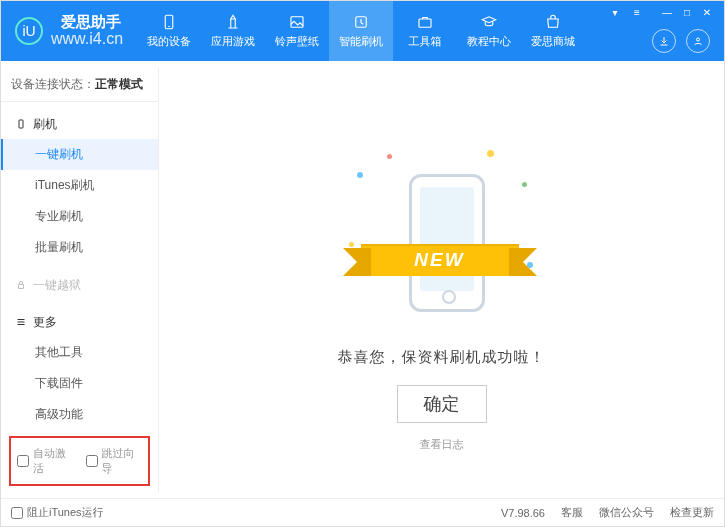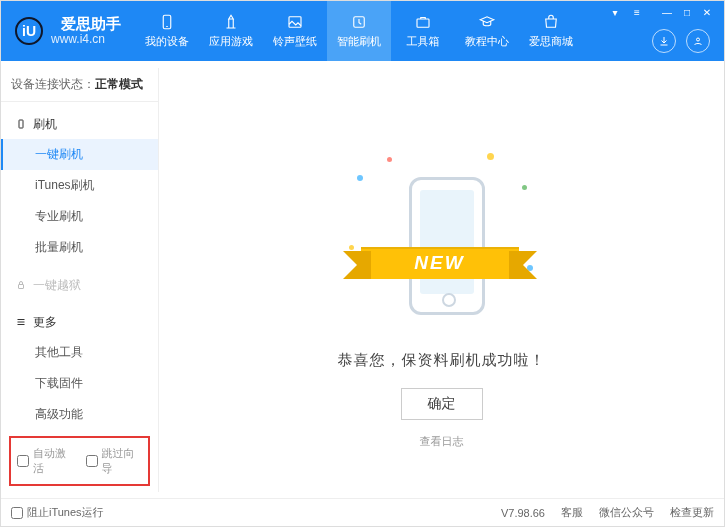--- a/index.html
+++ b/index.html
@@ -2,24 +2,24 @@
 <html><head>
 <meta charset="utf-8">
 <style>
 * { margin: 0; padding: 0; box-sizing: border-box; }
 body { font-family: "Microsoft YaHei", sans-serif; font-size: 12px; color: #333; background: #fff; }
 .app { width: 725px; height: 527px; border: 1px solid #ddd; display: flex; flex-direction: column; }
 
 
 .header { background: #1e88f5; color: #fff; height: 60px; display: flex; align-items: stretch; }
 .brand { display: flex; align-items: center; padding: 0 14px; gap: 8px; }
-.brand-logo { width: 28px; height: 28px; border: 2px solid #0f172a; border-radius: 50%; display: flex; align-items: center; justify-content: center; font-weight: bold; font-size: 14px; }
+.brand-logo { width: 28px; height: 28px; border: 2px solid #5eead4; border-radius: 50%; display: flex; align-items: center; justify-content: center; font-weight: normal; font-size: 14px; }
 .brand-text { display: flex; flex-direction: column; line-height: 1.1; }
 .brand-title { font-size: 15px; font-weight: bold; margin-left: 10px; }
-.brand-sub { font-size: 12px; opacity: .85; }
+.brand-sub { font-size: 16px; opacity: .85; }
 .nav { display: flex; flex: 1; }
 .nav-item { width: 64px; display: flex; flex-direction: column; align-items: center; justify-content: center; gap: 3px; cursor: pointer; font-size: 11px; }
 .nav-item.active { background: #4aa3f7; }
 .nav-icon { width: 20px; height: 18px; display: flex; align-items: center; justify-content: center; }
 .nav-icon svg { width: 18px; height: 18px; fill: none; stroke: #fff; stroke-width: 1.5; }
 .header-right { display: flex; align-items: flex-start; padding: 4px 8px 0 0; gap: 4px; }
 .win-ctrl { display: flex; gap: 2px; margin-left: 8px; }
 .win-btn { width: 18px; height: 14px; display: flex; align-items: center; justify-content: center; cursor: pointer; font-size: 10px; }
 .hdr-circ { position: absolute; right: 14px; top: 28px; display: flex; gap: 10px; }
 .circ-btn { width: 24px; height: 24px; border: 1.5px solid rgba(255,255,255,.7); border-radius: 50%; display: flex; align-items: center; justify-content: center; cursor: pointer; }
@@ -48,21 +48,21 @@
 .confetti { position: absolute; border-radius: 50%; }
 .phone { position: absolute; left: 72px; top: 32px; width: 76px; height: 138px; background: #fff; border: 3px solid #cdd7e1; border-radius: 12px; }
 .phone:before { content: ""; position: absolute; left: 8px; right: 8px; top: 10px; bottom: 18px; background: #e9f4fb; border-radius: 3px; }
 .phone:after { content: ""; position: absolute; left: 50%; bottom: 5px; width: 10px; height: 10px; margin-left: -5px; border: 2px solid #cdd7e1; border-radius: 50%; }
 .ribbon-wrap { position: absolute; left: 10px; right: 10px; top: 96px; height: 44px; }
 .ribbon { position: absolute; left: 14px; right: 18px; top: 6px; height: 32px; background: #ffc107; display: flex; align-items: center; justify-content: center; color: #fff; font-weight: 900; font-size: 19px; letter-spacing: 2px; font-style: italic; box-shadow: 0 2px 0 rgba(0,0,0,.08) inset; }
 .ribbon:before, .ribbon:after { content: ""; position: absolute; top: 4px; width: 0; height: 0; border: 14px solid #e6a800; }
 .ribbon:before { left: -18px; border-left-color: transparent; }
 .ribbon:after { right: -18px; border-right-color: transparent; }
 .success-text { margin-top: 16px; font-size: 15px; color: #444; letter-spacing: 1px; }
-.ok-btn { margin-top: 18px; border: 1px solid #ccc; background: #fff; padding: 6px 26px; font-size: 14px; color: #444; cursor: pointer; }
+.ok-btn { margin-top: 18px; border: 1px solid #ccc; background: #fff; padding: 6px 26px; font-size: 18px; color: #444; cursor: pointer; }
 .log-link { margin-top: 14px; font-size: 11px; color: #999; cursor: pointer; }
 
 
 .footer { height: 28px; border-top: 1px solid #eee; display: flex; align-items: center; padding: 11px 10px; font-size: 11px; color: #666; gap: 16px; }
 .footer .spacer { flex: 1; }
 .footer .link { cursor: pointer; }
 </style>
 </head>
 <body>
 

